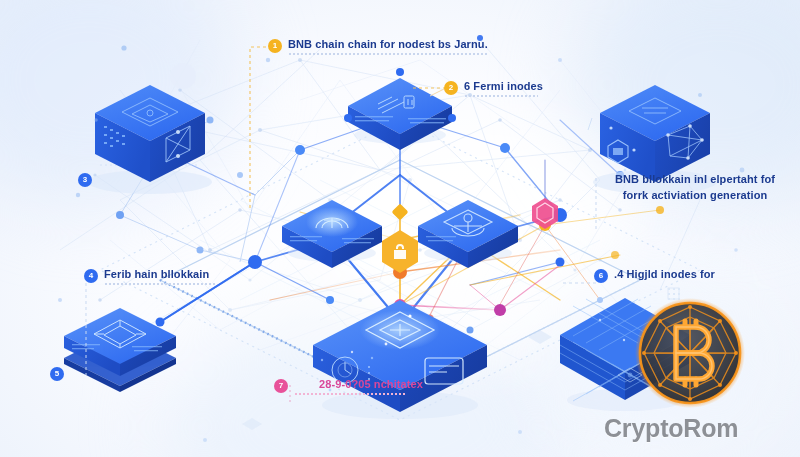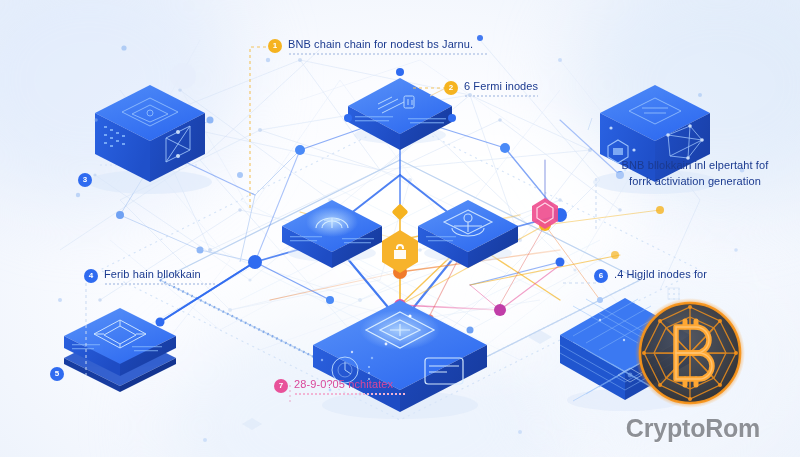--- a/index.html
+++ b/index.html
@@ -26,33 +26,33 @@
   
   svg.layer{position:absolute;left:0;top:0;width:800px;height:457px;overflow:visible;}
 
   
   .callout{position:absolute;display:flex;align-items:flex-start;gap:6px;}
   .badge{
     width:14px;height:14px;border-radius:50%;flex:0 0 auto;margin-top:1px;
     display:flex;align-items:center;justify-content:center;
     font-size:8px;font-weight:bold;color:#fff;line-height:1;
   }
-  .ctext{font-size:11px;font-weight:normal;color:#1b3a8f;letter-spacing:.1px;white-space:nowrap;}
+  .ctext{font-size:11px;font-weight:bold;color:#1b3a8f;letter-spacing:.1px;white-space:nowrap;}
   .ctext.two{white-space:normal;line-height:1.45;text-align:center;}
   .dots{
     height:2px;margin-top:3px;
     background-image:radial-gradient(circle, #c9d6ee 48%, rgba(0,0,0,0) 52%);
     background-size:4px 2px;background-repeat:repeat-x;
   }
 
   
   #wm{position:absolute;right:18px;bottom:10px;width:178px;height:150px;}
   #wm .coin{position:absolute;left:30px;top:0;width:112px;height:112px;}
   #wm .wmtext{
-    position:absolute;left:0;bottom:4px;width:178px;text-align:center;
+    position:absolute;left:0;bottom:4px;width:178px;
     font-size:25px;font-weight:bold;color:#8d9096;letter-spacing:-0.2px;
     text-shadow:0 1px 0 rgba(255,255,255,.7);
   }
 </style>
 </head>
 <body>
 
 <div id="stage">
 
   <div class="wash w1"></div>
@@ -568,40 +568,40 @@
       <div class="dots" style="width:112px;"></div>
     </div>
   </div>
 
   <div class="callout" style="left:50px;top:366px;">
     <div class="badge" style="background:#2f6bf0;">
       <span>5</span>
     </div>
   </div>
 
-  <div class="callout" style="left:600px;top:158px;width:190px;display:block;">
+  <div class="callout" style="left:600px;top:172px;width:190px;display:block;">
     <div class="ctext two">BNB bllokkain inl elpertaht fof</div>
     <div class="ctext two">forrk activiation generation</div>
   </div>
 
   <div class="callout" style="left:594px;top:268px;">
     <div class="badge" style="background:#2f6bf0;">
       <span>6</span>
     </div>
     <div>
       <div class="ctext">.4 Higjld inodes for</div>
     </div>
   </div>
 
   <div class="callout" style="left:274px;top:378px;">
     <div class="badge" style="background:#e8529a;">
       <span>7</span>
     </div>
     <div>
-      <div class="ctext" style="color:#d9479a;">28-9-0?05 nchitatex</div>
+      <div class="ctext" style="color:#d9479a;margin-left:25px;">28-9-0?05 nchitatex</div>
       <div class="dots" style="width:112px;background-image:radial-gradient(circle,#f2b4d4 48%,rgba(0,0,0,0) 52%);"></div>
     </div>
   </div>
 
   <div id="wm">
     <svg class="coin" viewBox="0 0 112 112">
       <defs>
         <radialGradient id="coinBg" cx="0.42" cy="0.36" r="0.72">
           <stop offset="0%" stop-color="#4a4e58"></stop>
           <stop offset="60%" stop-color="#32363f"></stop>

